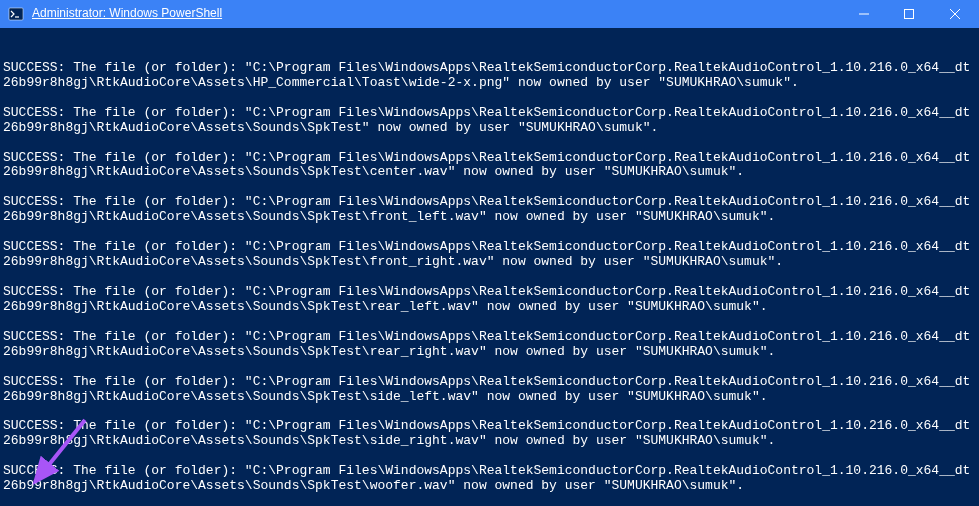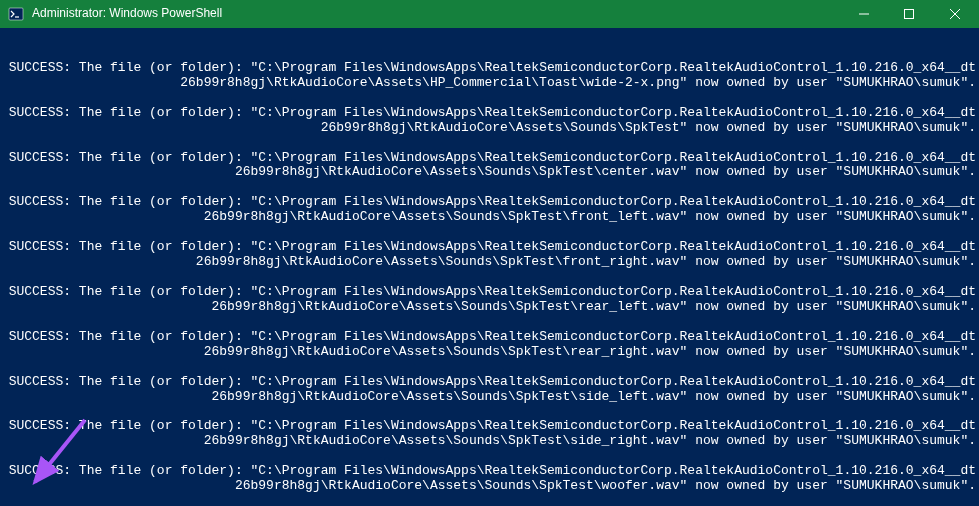--- a/index.html
+++ b/index.html
@@ -7,27 +7,28 @@
       font-family: Consolas, 'Courier New', monospace;
       background: #012456;
       color: #ffffff;
       width: 979px;
       height: 506px;
       overflow: hidden;
       font-size: 13px;
       line-height: 1.15;
     }
     .title-bar {
-      background: #15803d;
+      background: #3b82f6;
       height: 28px;
       display: flex;
       align-items: center;
       color: #ffffff;
       font-family: 'Segoe UI', Tahoma, sans-serif;
       font-size: 12px;
+      text-decoration: underline;
     }
     .title-icon {
       width: 16px;
       height: 16px;
       margin: 0 6px 0 8px;
       display: flex;
       align-items: center;
       justify-content: center;
     }
     .title-text {
@@ -51,21 +52,20 @@
     .win-btn.close {
       width: 48px;
     }
     .terminal {
       padding: 3px 3px;
       white-space: pre-wrap;
       word-break: break-all;
     }
     .line {
       display: block;
-      text-align: right;
     }
     .arrow {
       position: absolute;
       left: 20px;
       top: 410px;
       pointer-events: none;
     }
   </style>
 </head>
 <body>

